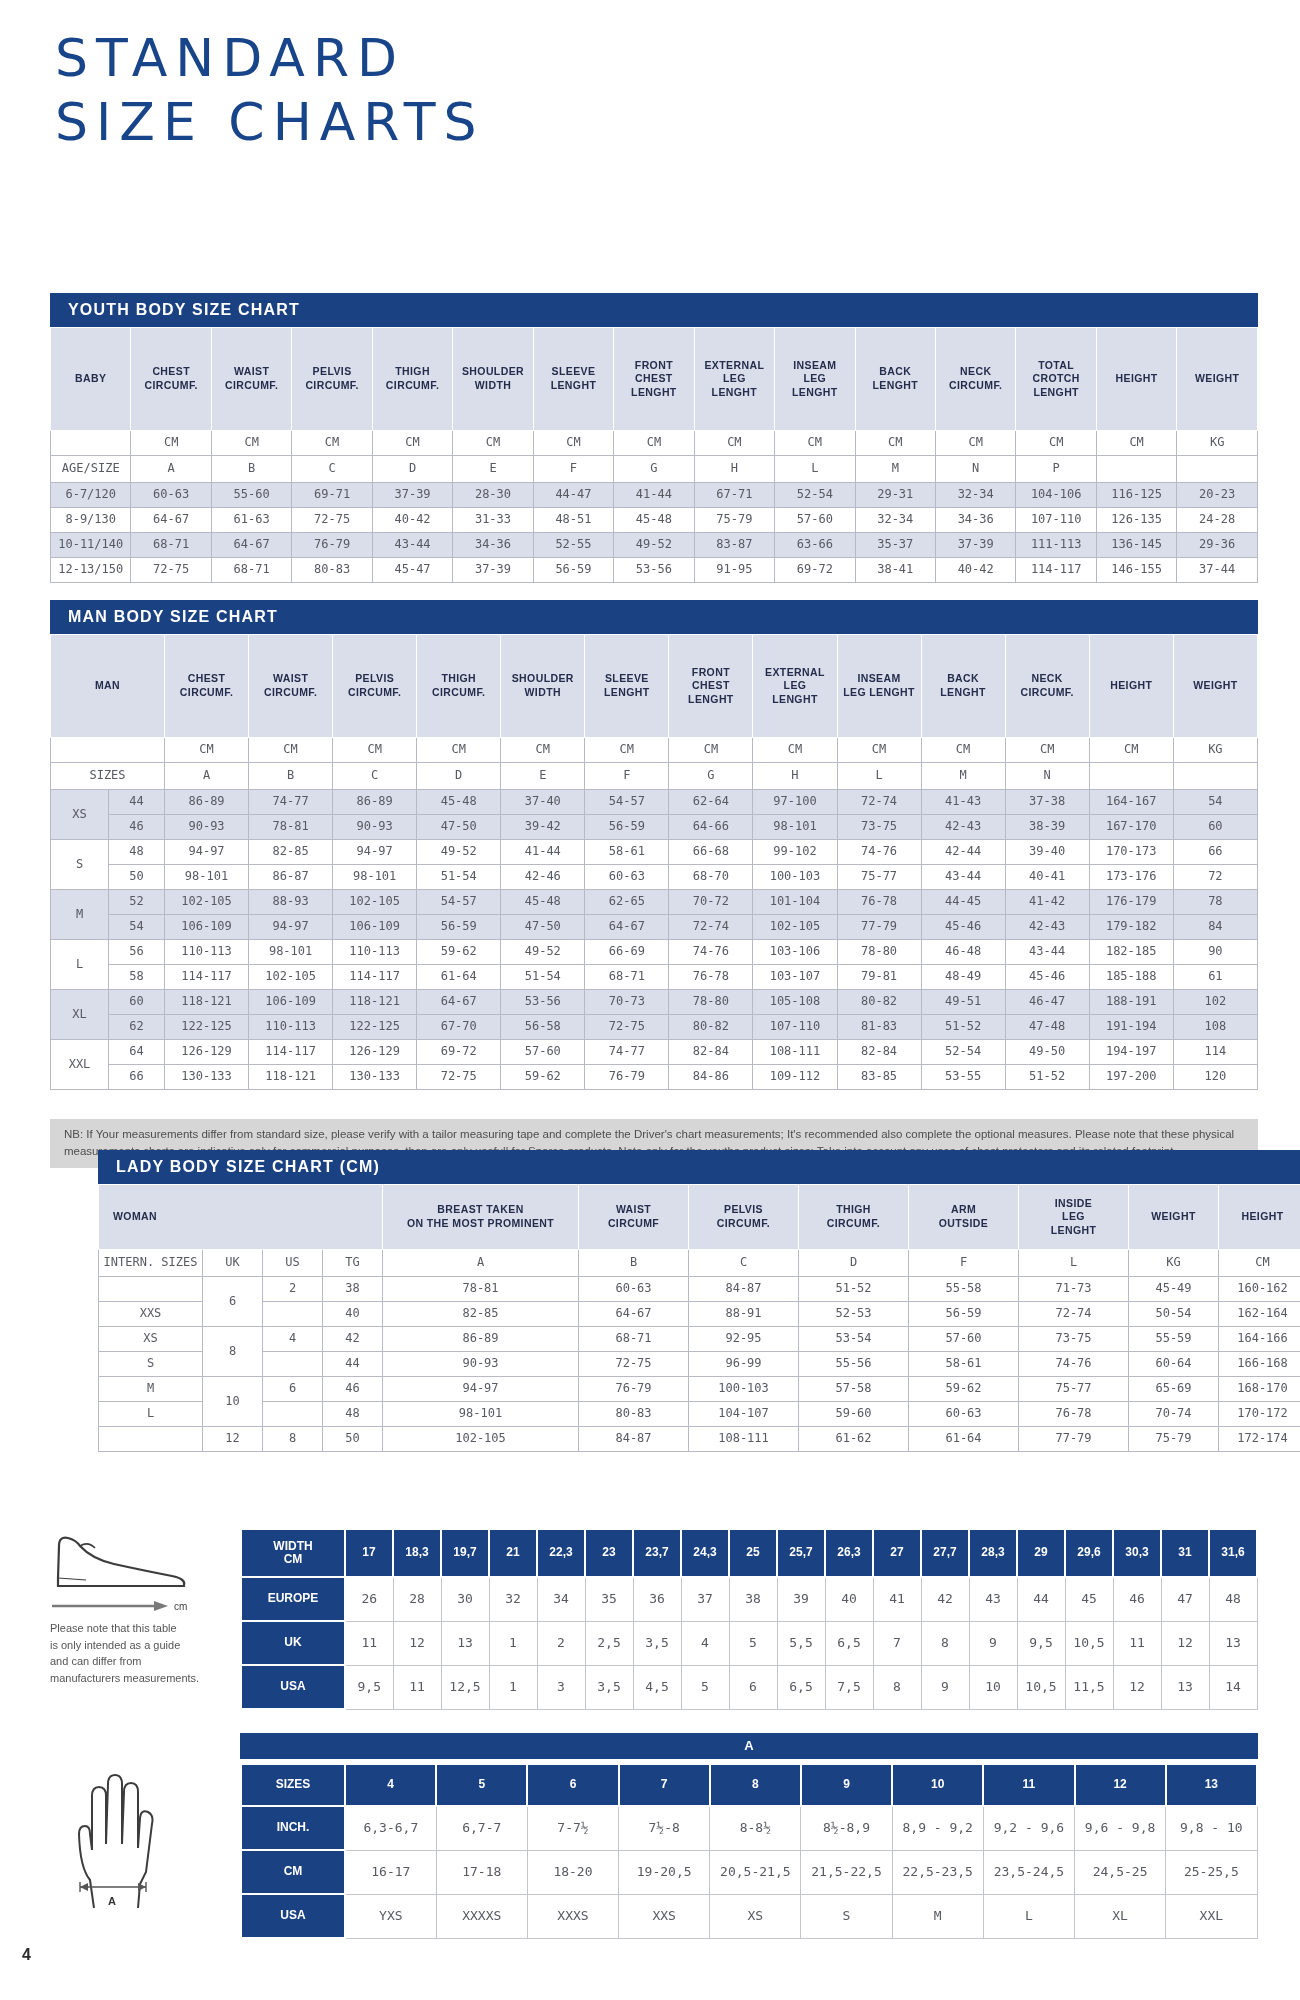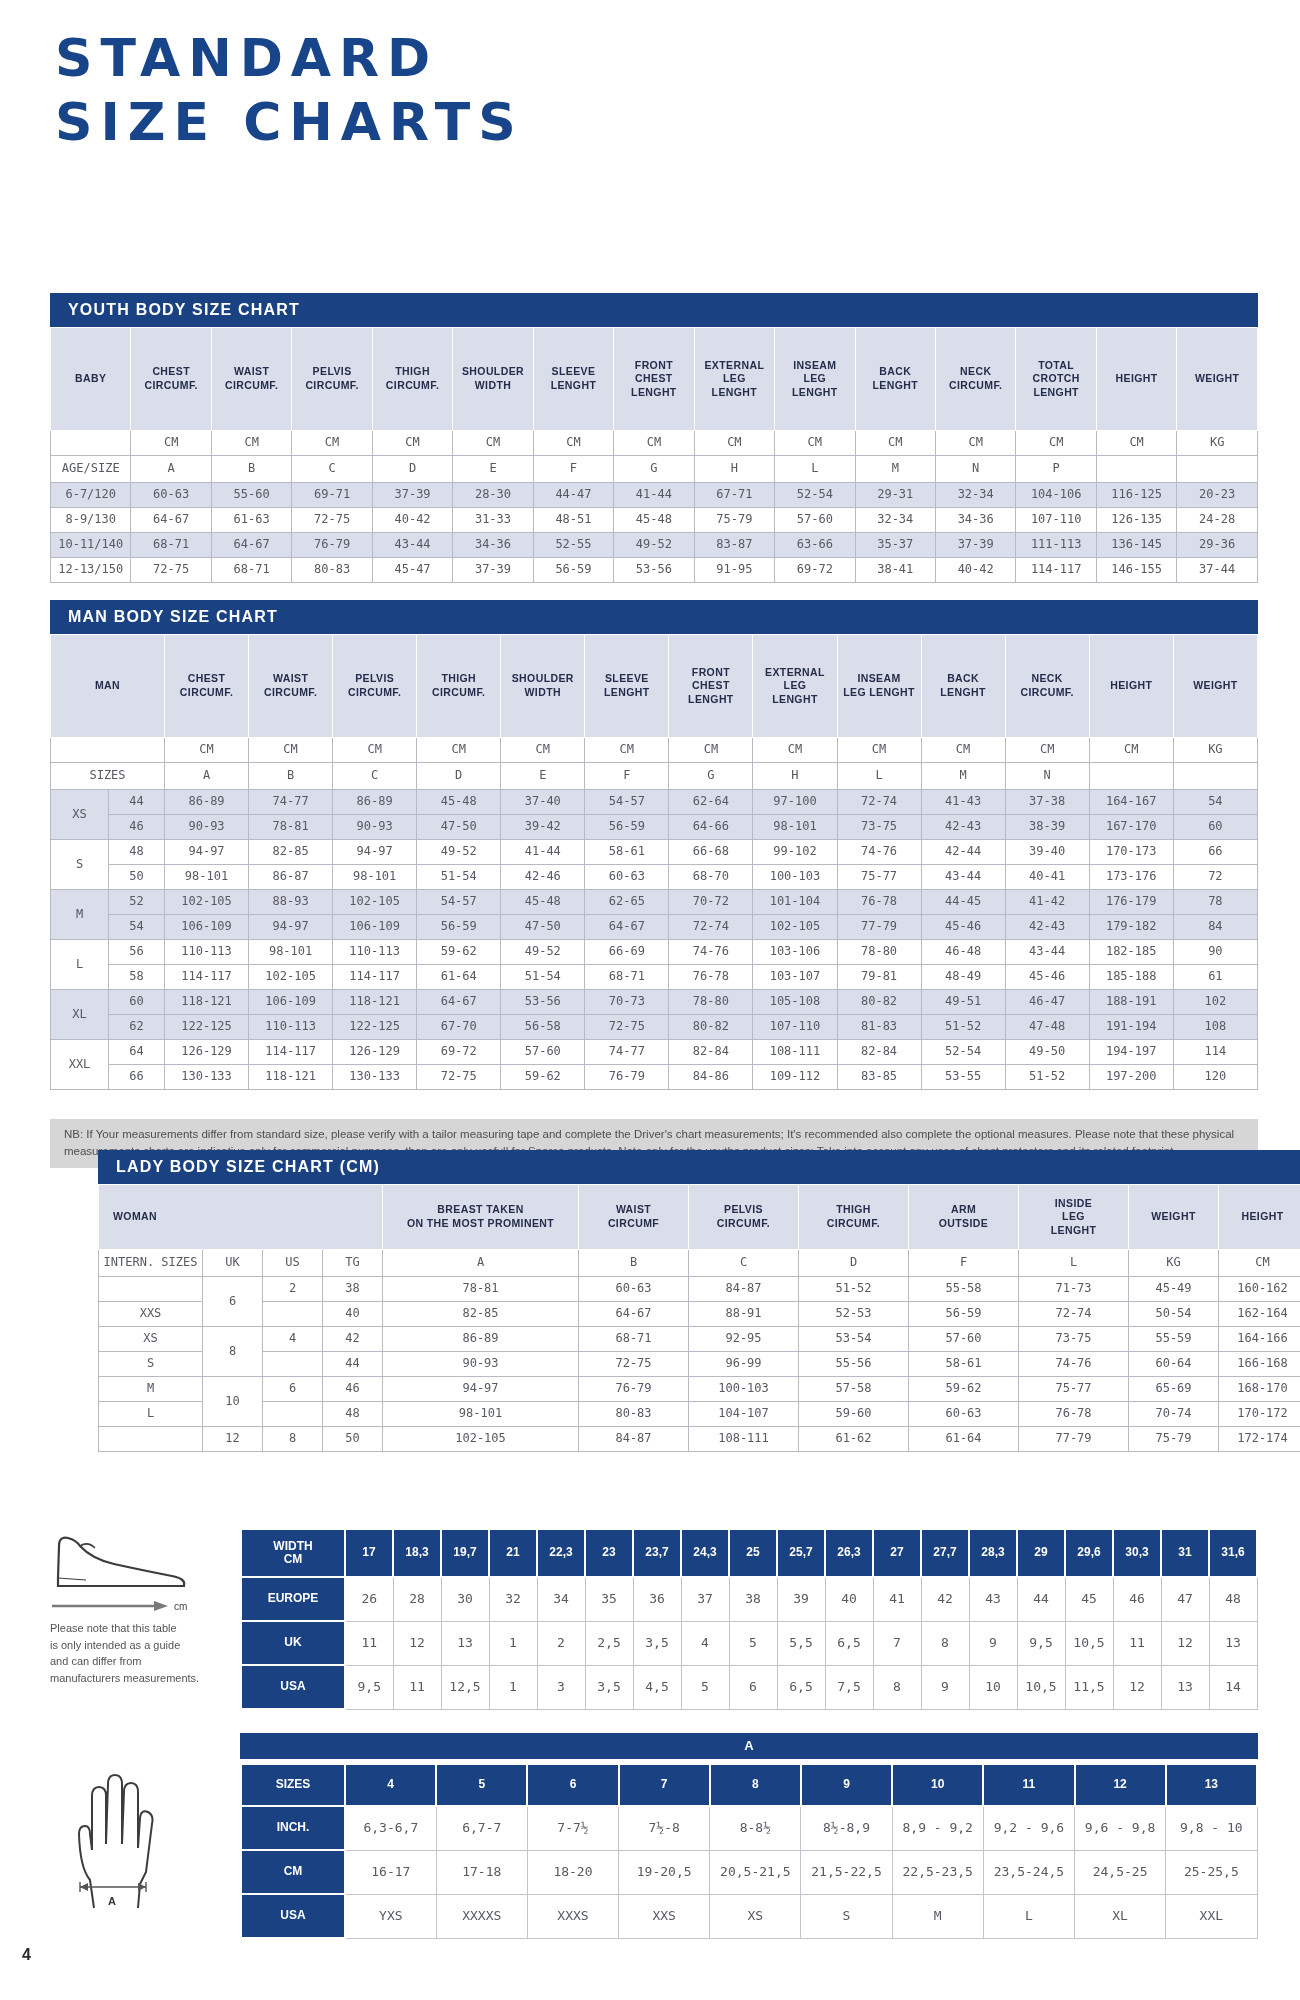--- a/index.html
+++ b/index.html
@@ -1,19 +1,19 @@
 <!DOCTYPE html>
 <html><head>
 <meta charset="utf-8">
 <style>
   html,body{margin:0;padding:0;background:#fff;}
   .page{position:relative;width:1300px;height:2000px;background:#fff;overflow:hidden;
         font-family:"Liberation Sans",sans-serif;}
   .title{position:absolute;left:55px;top:26px;margin:0;color:#18448A;
-         font-family:"DejaVu Sans",sans-serif;font-weight:700;
+         font-family:"DejaVu Sans",sans-serif;font-weight:400;
          font-size:52px;line-height:64px;letter-spacing:8px;}
   .sect{position:absolute;left:50px;width:1208px;}
   .band{background:#1A4181;color:#fff;font-weight:bold;font-size:16px;
         letter-spacing:1.2px;padding:8px 2px 8px 18px;}
   .t{border-collapse:collapse;table-layout:fixed;width:100%;border:1px solid #9da1ad;}
   .t td{border:1px solid #b7bac6;font-size:12px;color:#585a62;text-align:center;
         vertical-align:middle;white-space:pre-line;padding:1px 1px;line-height:1.15;
         height:22px;font-family:"DejaVu Sans Mono","Liberation Sans",monospace;overflow:hidden;}
   .t tr.colhead td{background:#DADDEA;border:1px solid #fff;color:#242D4B;font-weight:bold;
         font-family:"Liberation Sans",sans-serif;font-size:10.5px;line-height:1.3;

